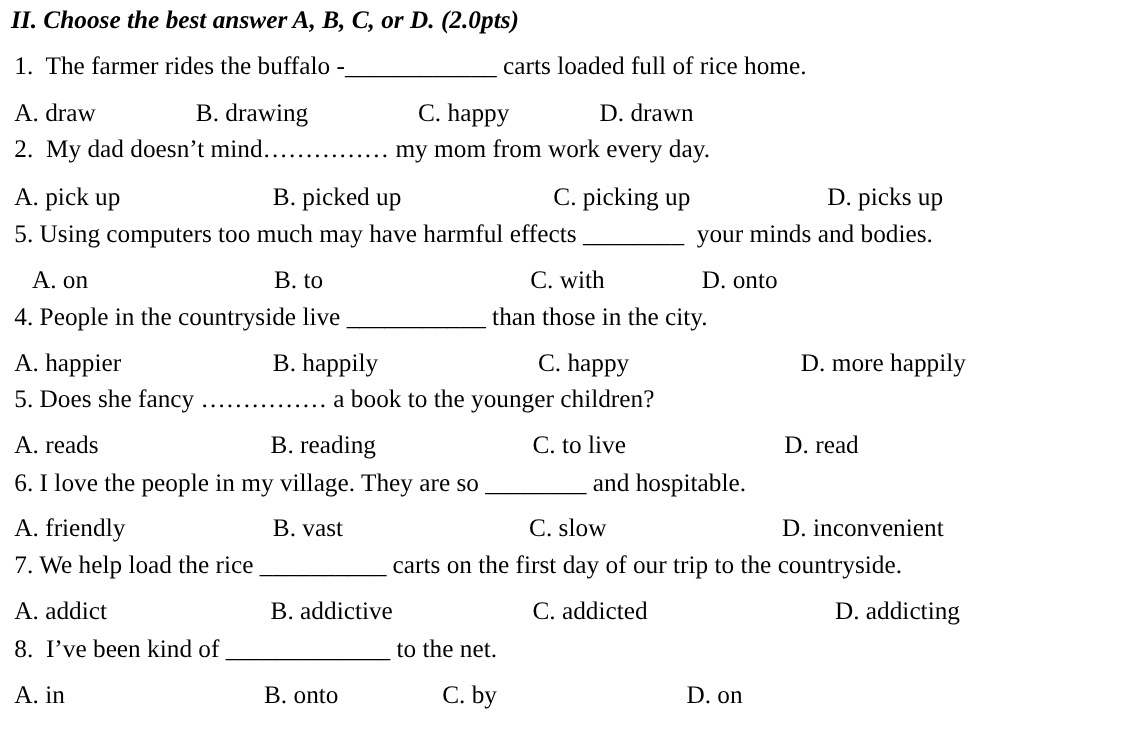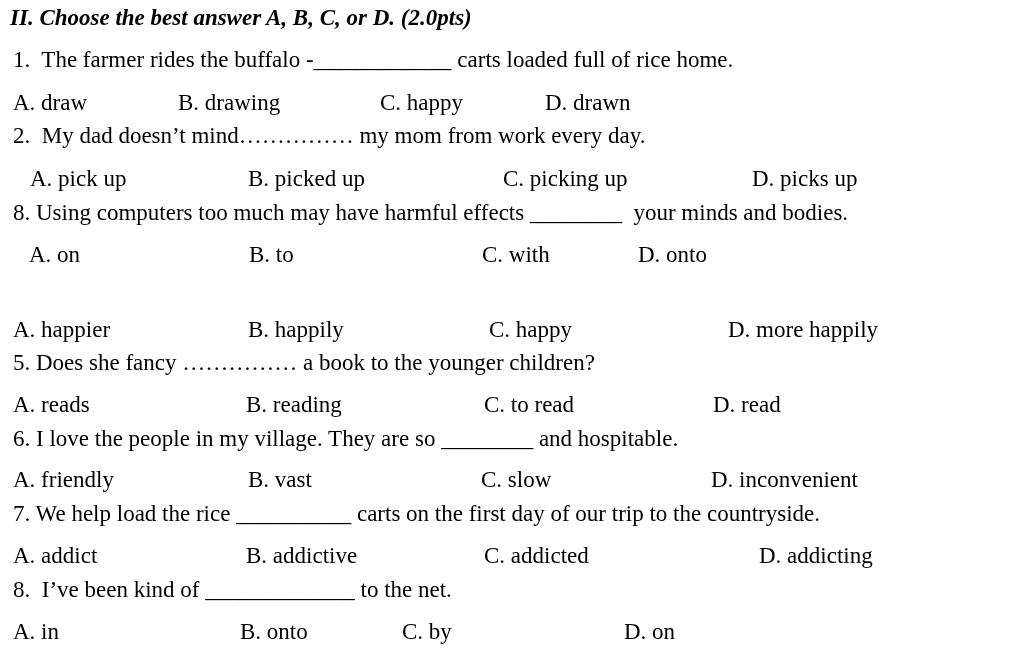--- a/index.html
+++ b/index.html
@@ -54,46 +54,47 @@
   <div class="line" style="top:46px">1.  The farmer rides the buffalo -____________ carts loaded full of rice home.</div>
   <div class="optrow" style="top:89px">
     <span class="opt" style="left:13px">A. draw</span>
     <span class="opt" style="left:178px">B. drawing</span>
     <span class="opt" style="left:380px">C. happy</span>
     <span class="opt" style="left:545px">D. drawn</span>
   </div>
 
   <div class="line" style="top:122px">2.  My dad doesn’t mind…………… my mom from work every day.</div>
   <div class="optrow" style="top:165px">
-    <span class="opt" style="left:30px">A. pick up</span>
+    <span class="opt" style="left:13px">A. pick up</span>
     <span class="opt" style="left:248px">B. picked up</span>
     <span class="opt" style="left:503px">C. picking up</span>
     <span class="opt" style="left:752px">D. picks up</span>
   </div>
 
-  <div class="line" style="top:199px">8. Using computers too much may have harmful effects ________  your minds and bodies.</div>
+  <div class="line" style="top:199px">5. Using computers too much may have harmful effects ________  your minds and bodies.</div>
   <div class="optrow" style="top:241px">
     <span class="opt" style="left:29px">A. on</span>
     <span class="opt" style="left:249px">B. to</span>
     <span class="opt" style="left:482px">C. with</span>
     <span class="opt" style="left:638px">D. onto</span>
   </div>
 
+  <div class="line" style="top:274px">4. People in the countryside live ___________ than those in the city.</div>
   <div class="optrow" style="top:316px">
     <span class="opt" style="left:13px">A. happier</span>
     <span class="opt" style="left:248px">B. happily</span>
     <span class="opt" style="left:489px">C. happy</span>
     <span class="opt" style="left:728px">D. more happily</span>
   </div>
 
   <div class="line" style="top:349px">5. Does she fancy …………… a book to the younger children?</div>
   <div class="optrow" style="top:391px">
     <span class="opt" style="left:13px">A. reads</span>
     <span class="opt" style="left:246px">B. reading</span>
-    <span class="opt" style="left:484px">C. to read</span>
+    <span class="opt" style="left:484px">C. to live</span>
     <span class="opt" style="left:713px">D. read</span>
   </div>
 
   <div class="line" style="top:425px">6. I love the people in my village. They are so ________ and hospitable.</div>
   <div class="optrow" style="top:466px">
     <span class="opt" style="left:13px">A. friendly</span>
     <span class="opt" style="left:248px">B. vast</span>
     <span class="opt" style="left:481px">C. slow</span>
     <span class="opt" style="left:711px">D. inconvenient</span>
   </div>

